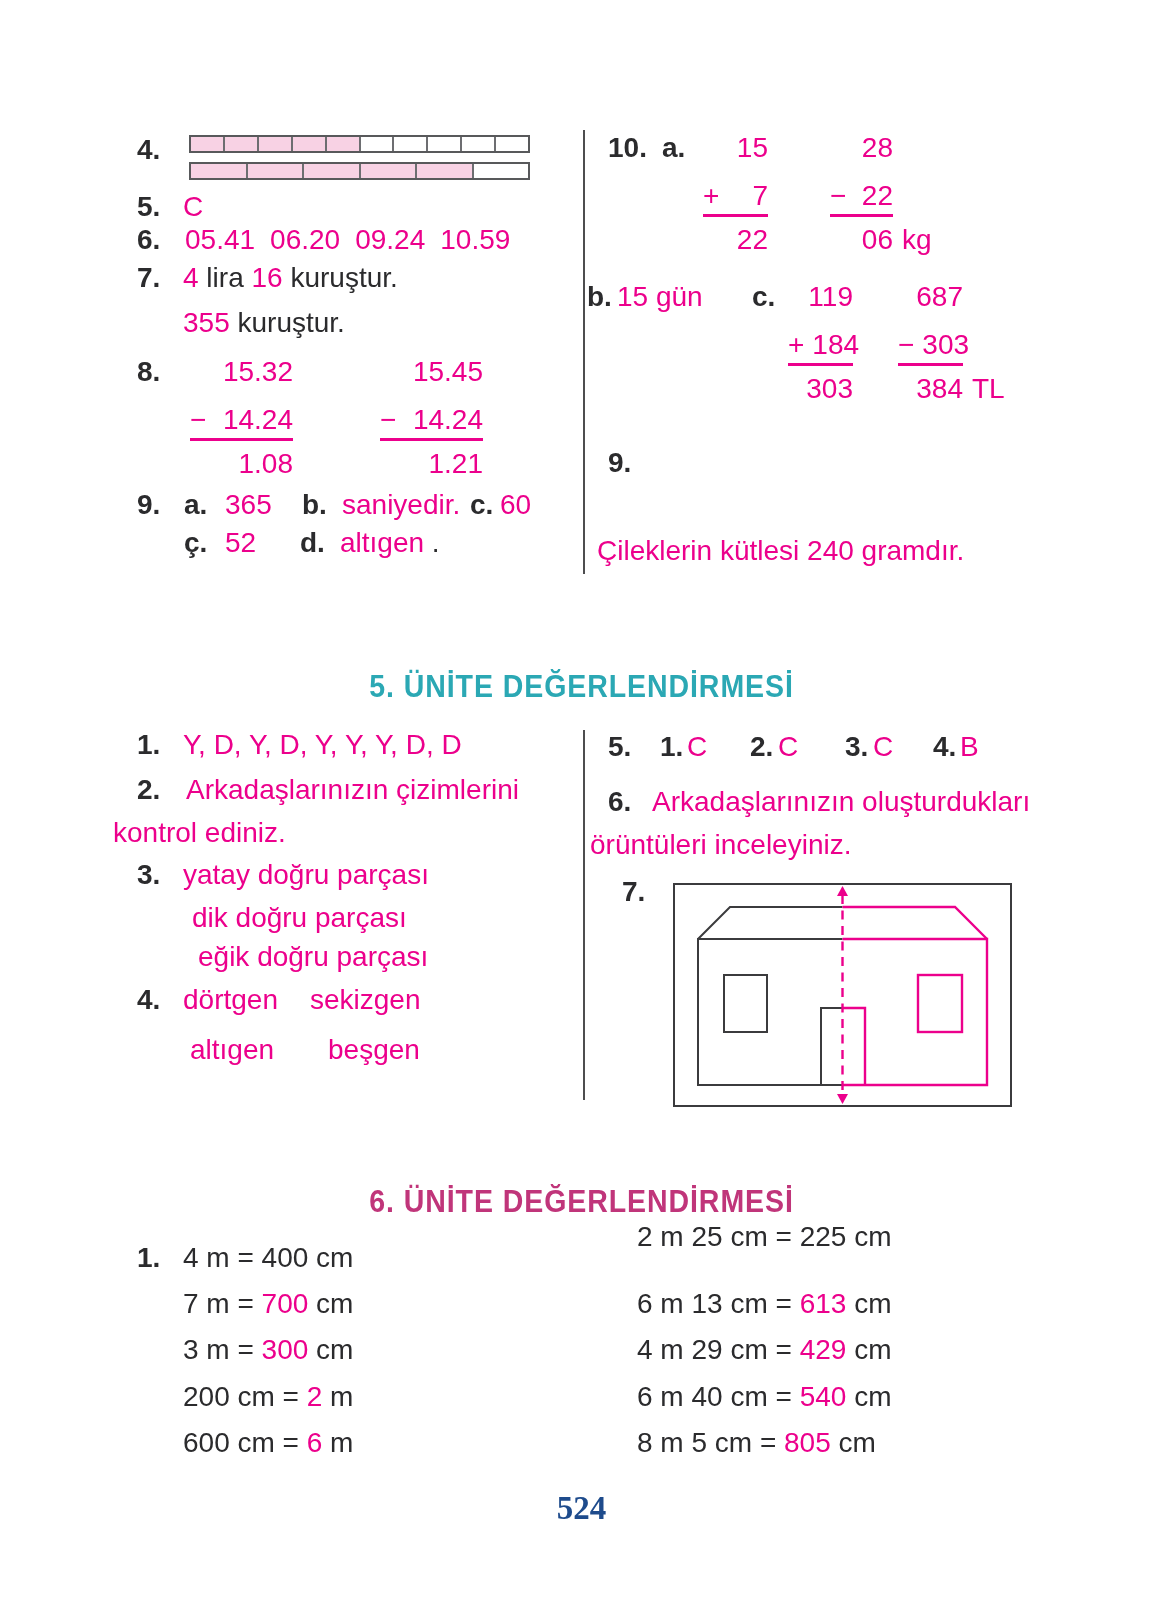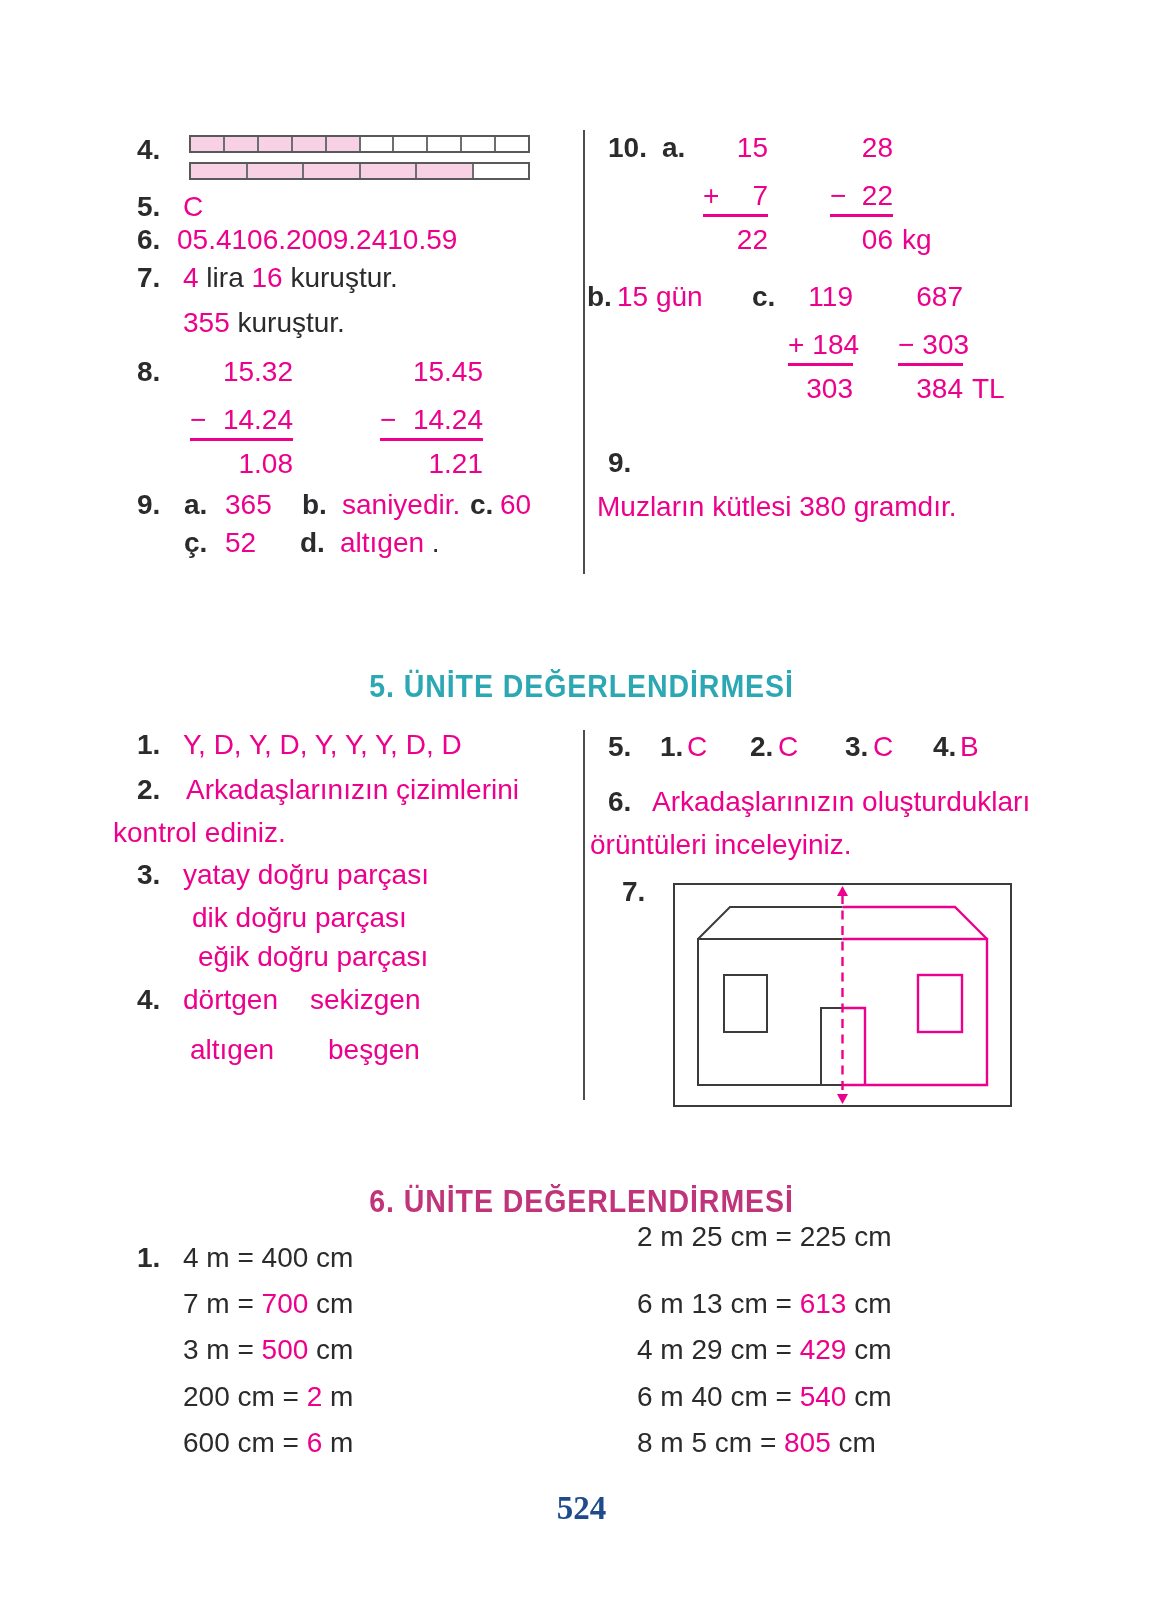--- a/index.html
+++ b/index.html
@@ -73,21 +73,21 @@
         <div class="cell shaded"></div>
         <div class="cell shaded"></div>
         <div class="cell"></div>
       </div>
     </div>
 
   <div class="abs b" style="left:137px;top:192px">5.</div>
   <div class="abs pk" style="left:183px;top:192px">C</div>
 
   <div class="abs b" style="left:137px;top:225px">6.</div>
-  <div class="abs pk" style="left:177px;top:225px;display:flex;">
+  <div class="abs pk" style="left:185px;top:225px;display:flex;gap:15px">
     <span>05.41</span>
     <span>06.20</span>
     <span>09.24</span>
     <span>10.59</span>
   </div>
 
   <div class="abs b" style="left:137px;top:263px">7.</div>
   <div class="abs" style="left:183px;top:263px">
     <span class="pk">4</span>
     <span>lira</span>
@@ -183,21 +183,21 @@
       <span class="op">−</span>
       <span>303</span>
     </div>
     <div class="res">
       <span>384</span>
       <span class="unit">TL</span>
     </div>
   </div>
 
   <div class="abs b" style="left:608px;top:448px">9.</div>
-  <div class="abs pk" style="left:597px;top:492px">Muzların kütlesi 380 gramdır.</div>
+  <div class="abs pk" style="left:597px;top:536px">Çileklerin kütlesi 240 gramdır.</div>
 
   <div class="title teal" style="top:670px">5. ÜNİTE DEĞERLENDİRMESİ</div>
 
   <div class="abs b" style="left:137px;top:730px">1.</div>
   <div class="abs pk" style="left:183px;top:730px">Y, D, Y, D, Y, Y, Y, D, D</div>
 
   <div class="abs b" style="left:137px;top:775px">2.</div>
   <div class="abs pk" style="left:186px;top:775px">Arkadaşlarınızın çizimlerini</div>
   <div class="abs pk" style="left:113px;top:818px">kontrol ediniz.</div>
 
@@ -260,21 +260,21 @@
     <span>400</span>
     <span>cm</span>
   </div>
   <div class="abs" style="left:183px;top:1289px">
     <span>7 m =</span>
     <span class="pk">700</span>
     <span>cm</span>
   </div>
   <div class="abs" style="left:183px;top:1335px">
     <span>3 m =</span>
-    <span class="pk">500</span>
+    <span class="pk">300</span>
     <span>cm</span>
   </div>
   <div class="abs" style="left:183px;top:1382px">
     <span>200 cm =</span>
     <span class="pk">2</span>
     <span>m</span>
   </div>
   <div class="abs" style="left:183px;top:1428px">
     <span>600 cm =</span>
     <span class="pk">6</span>

